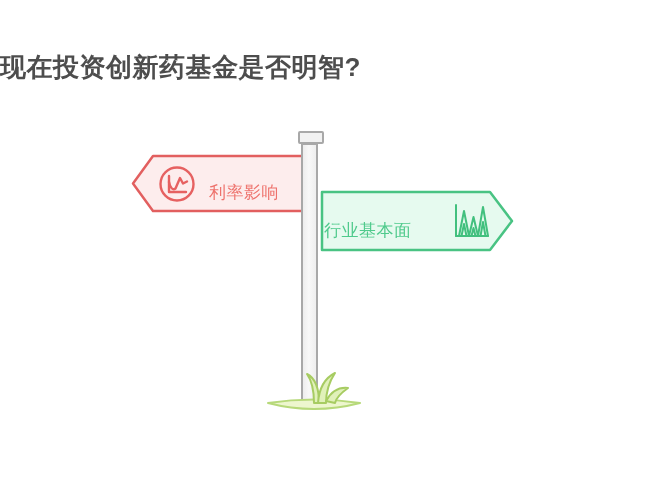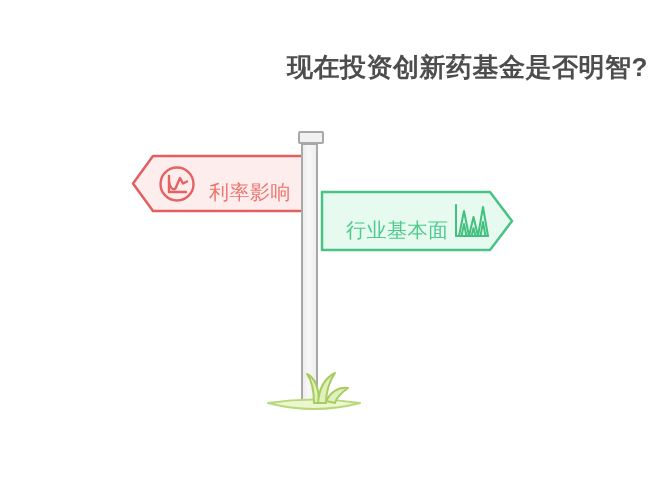--- a/index.html
+++ b/index.html
@@ -5,46 +5,46 @@
   html,body{margin:0;padding:0;background:#ffffff;}
   .canvas{
     position:relative;
     width:648px;height:480px;
     background:#ffffff;
     overflow:hidden;
     font-family:"Liberation Sans","DejaVu Sans",sans-serif;
   }
   .title{
     position:absolute;left:0;top:50px;width:648px;
-    text-align:right;
+    text-align:left;
     font-size:26px;font-weight:bold;color:#4d4d4d;
     letter-spacing:0.5px;
   }
   .sign{position:absolute;}
   .sign .shape{position:absolute;left:0;top:0;}
   .sign .content{
     position:absolute;left:0;top:0;right:0;bottom:0;
     display:flex;align-items:center;
   }
-  .sign-label{font-size:20px;letter-spacing:0.5px;white-space:nowrap;margin-top:18px;}
+  .sign-label{font-size:17px;letter-spacing:0.5px;white-space:nowrap;margin-top:18px;}
 
   .sign-red{left:130px;top:154px;width:176px;height:59px;}
   .sign-red .shape path{fill:#fdeded;stroke:#e25f5f;}
   .sign-red .sign-label{color:#ee736d;}
   .sign-red .content{padding-left:28px;gap:13px;}
 
   .sign-blue{left:129px;top:223px;width:177px;height:59px;}
   .sign-blue .shape path{fill:#e9effc;stroke:#5b8ddd;}
   .sign-blue .sign-label{color:#6a95e2;}
   .sign-blue .content{padding-left:28px;gap:12px;}
 
   .sign-green{left:320px;top:190px;width:194px;height:62px;}
   .sign-green .shape path{fill:#e6faef;stroke:#49c383;}
   .sign-green .sign-label{color:#4fca8c;}
-  .sign-green .content{padding-left:26px;}
+  .sign-green .content{padding-left:4px;}
   .sign-green .icon-right{position:absolute;right:24px;top:50%;transform:translateY(-50%);}
 
   .icon-stroke-red{stroke:#e66161;fill:none;stroke-width:2.4;stroke-linecap:round;stroke-linejoin:round;}
   .icon-stroke-blue{stroke:#5b8ddd;fill:none;stroke-width:2.2;stroke-linecap:round;stroke-linejoin:round;}
   .icon-stroke-green{stroke:#42c07e;fill:none;stroke-width:2;stroke-linecap:round;stroke-linejoin:round;}
 
   .pole-cap{
     position:absolute;left:298px;top:131px;width:26px;height:13px;
     box-sizing:border-box;border:2px solid #a8a8a8;border-radius:2px;
     background:#f1f1f1;

